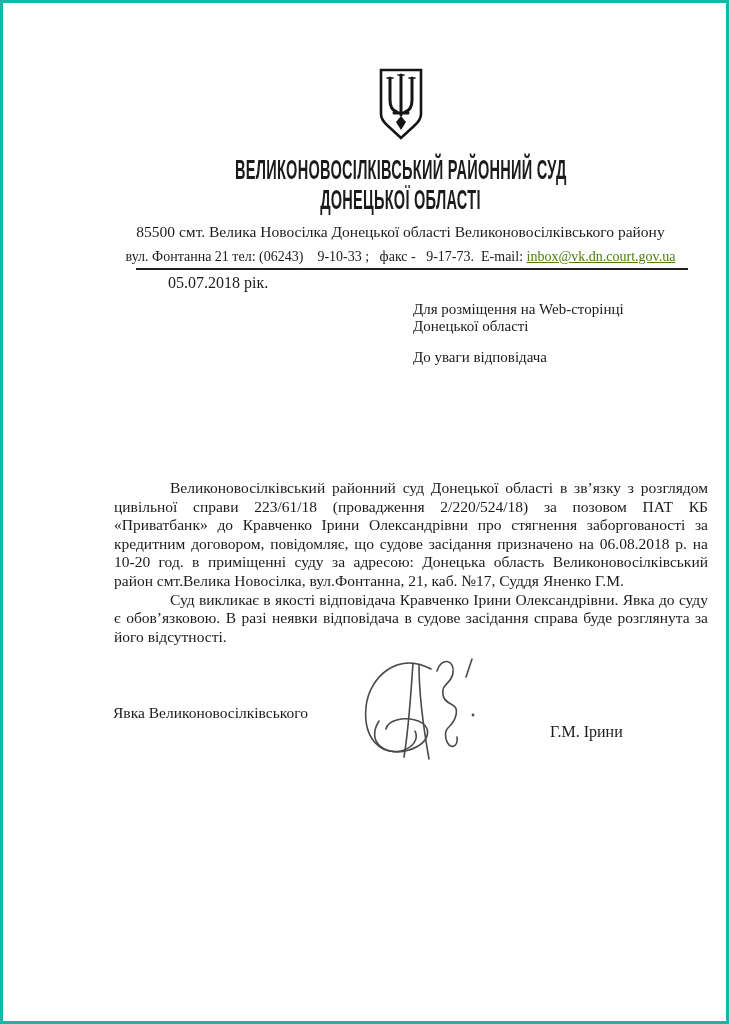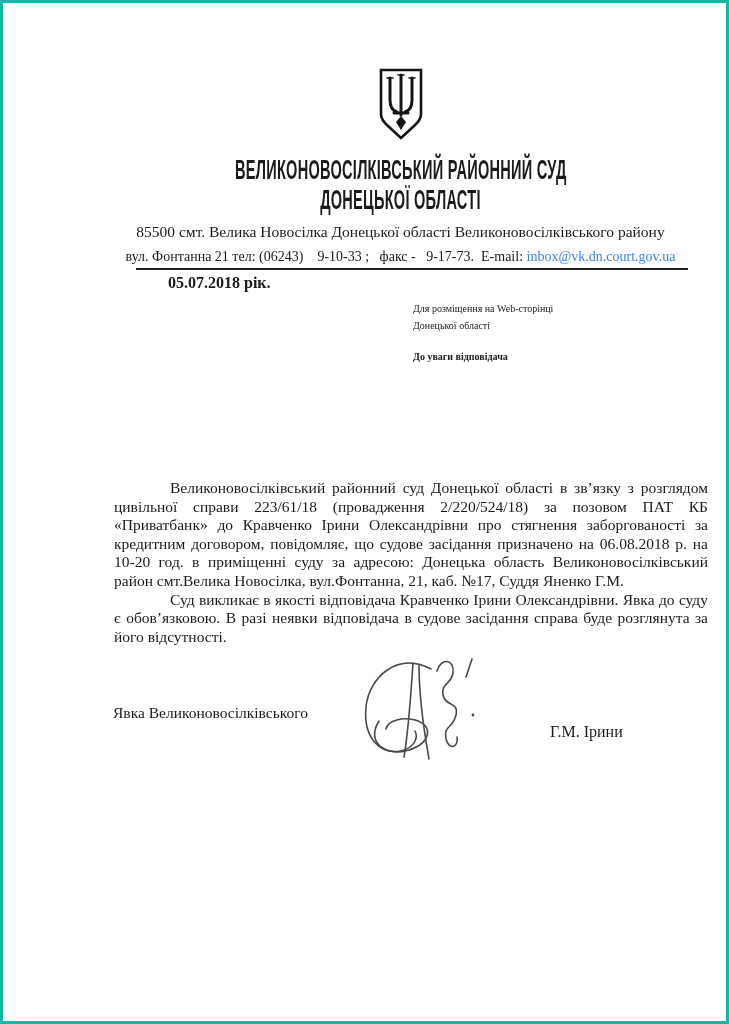--- a/index.html
+++ b/index.html
@@ -35,31 +35,31 @@
 
   .addr1 {
     left:33px; top:219px; width:729px;
     text-align:center; font-size:15.5px; line-height:19px;
   }
   .addr2 {
     left:33px; top:245px; width:729px;
     text-align:center; font-size:14px; line-height:18px;
     white-space:pre;
   }
-  .addr2 .email { color:#3b82f6; }
+  .addr2 .email { text-decoration:underline; color:#4d7c0f; }
 
   .rule { left:133px; top:265px; width:552px; height:2px; background:#1f1f1f; }
 
-  .date-line { left:165px; top:270px; font-size:16px; line-height:19px;font-weight:bold; }
+  .date-line { left:165px; top:270px; font-size:16px; line-height:19px; }
 
   .recipient {
     left:410px; top:298px; width:290px;
-    font-size:10px; line-height:16.5px;
+    font-size:15px; line-height:16.5px;
   }
-  .recipient .attention { margin-top:15px; font-weight:700; }
+  .recipient .attention { margin-top:15px; font-weight:400; }
 
   .body-text {
     left:111px; top:476px; width:594px;
     font-size:15.5px; line-height:18.6px;
     text-align:justify;
   }
   .body-text p { margin:0; text-indent:56px; }
   .body-text .b { font-weight:400; }
 
   .sig-left {

